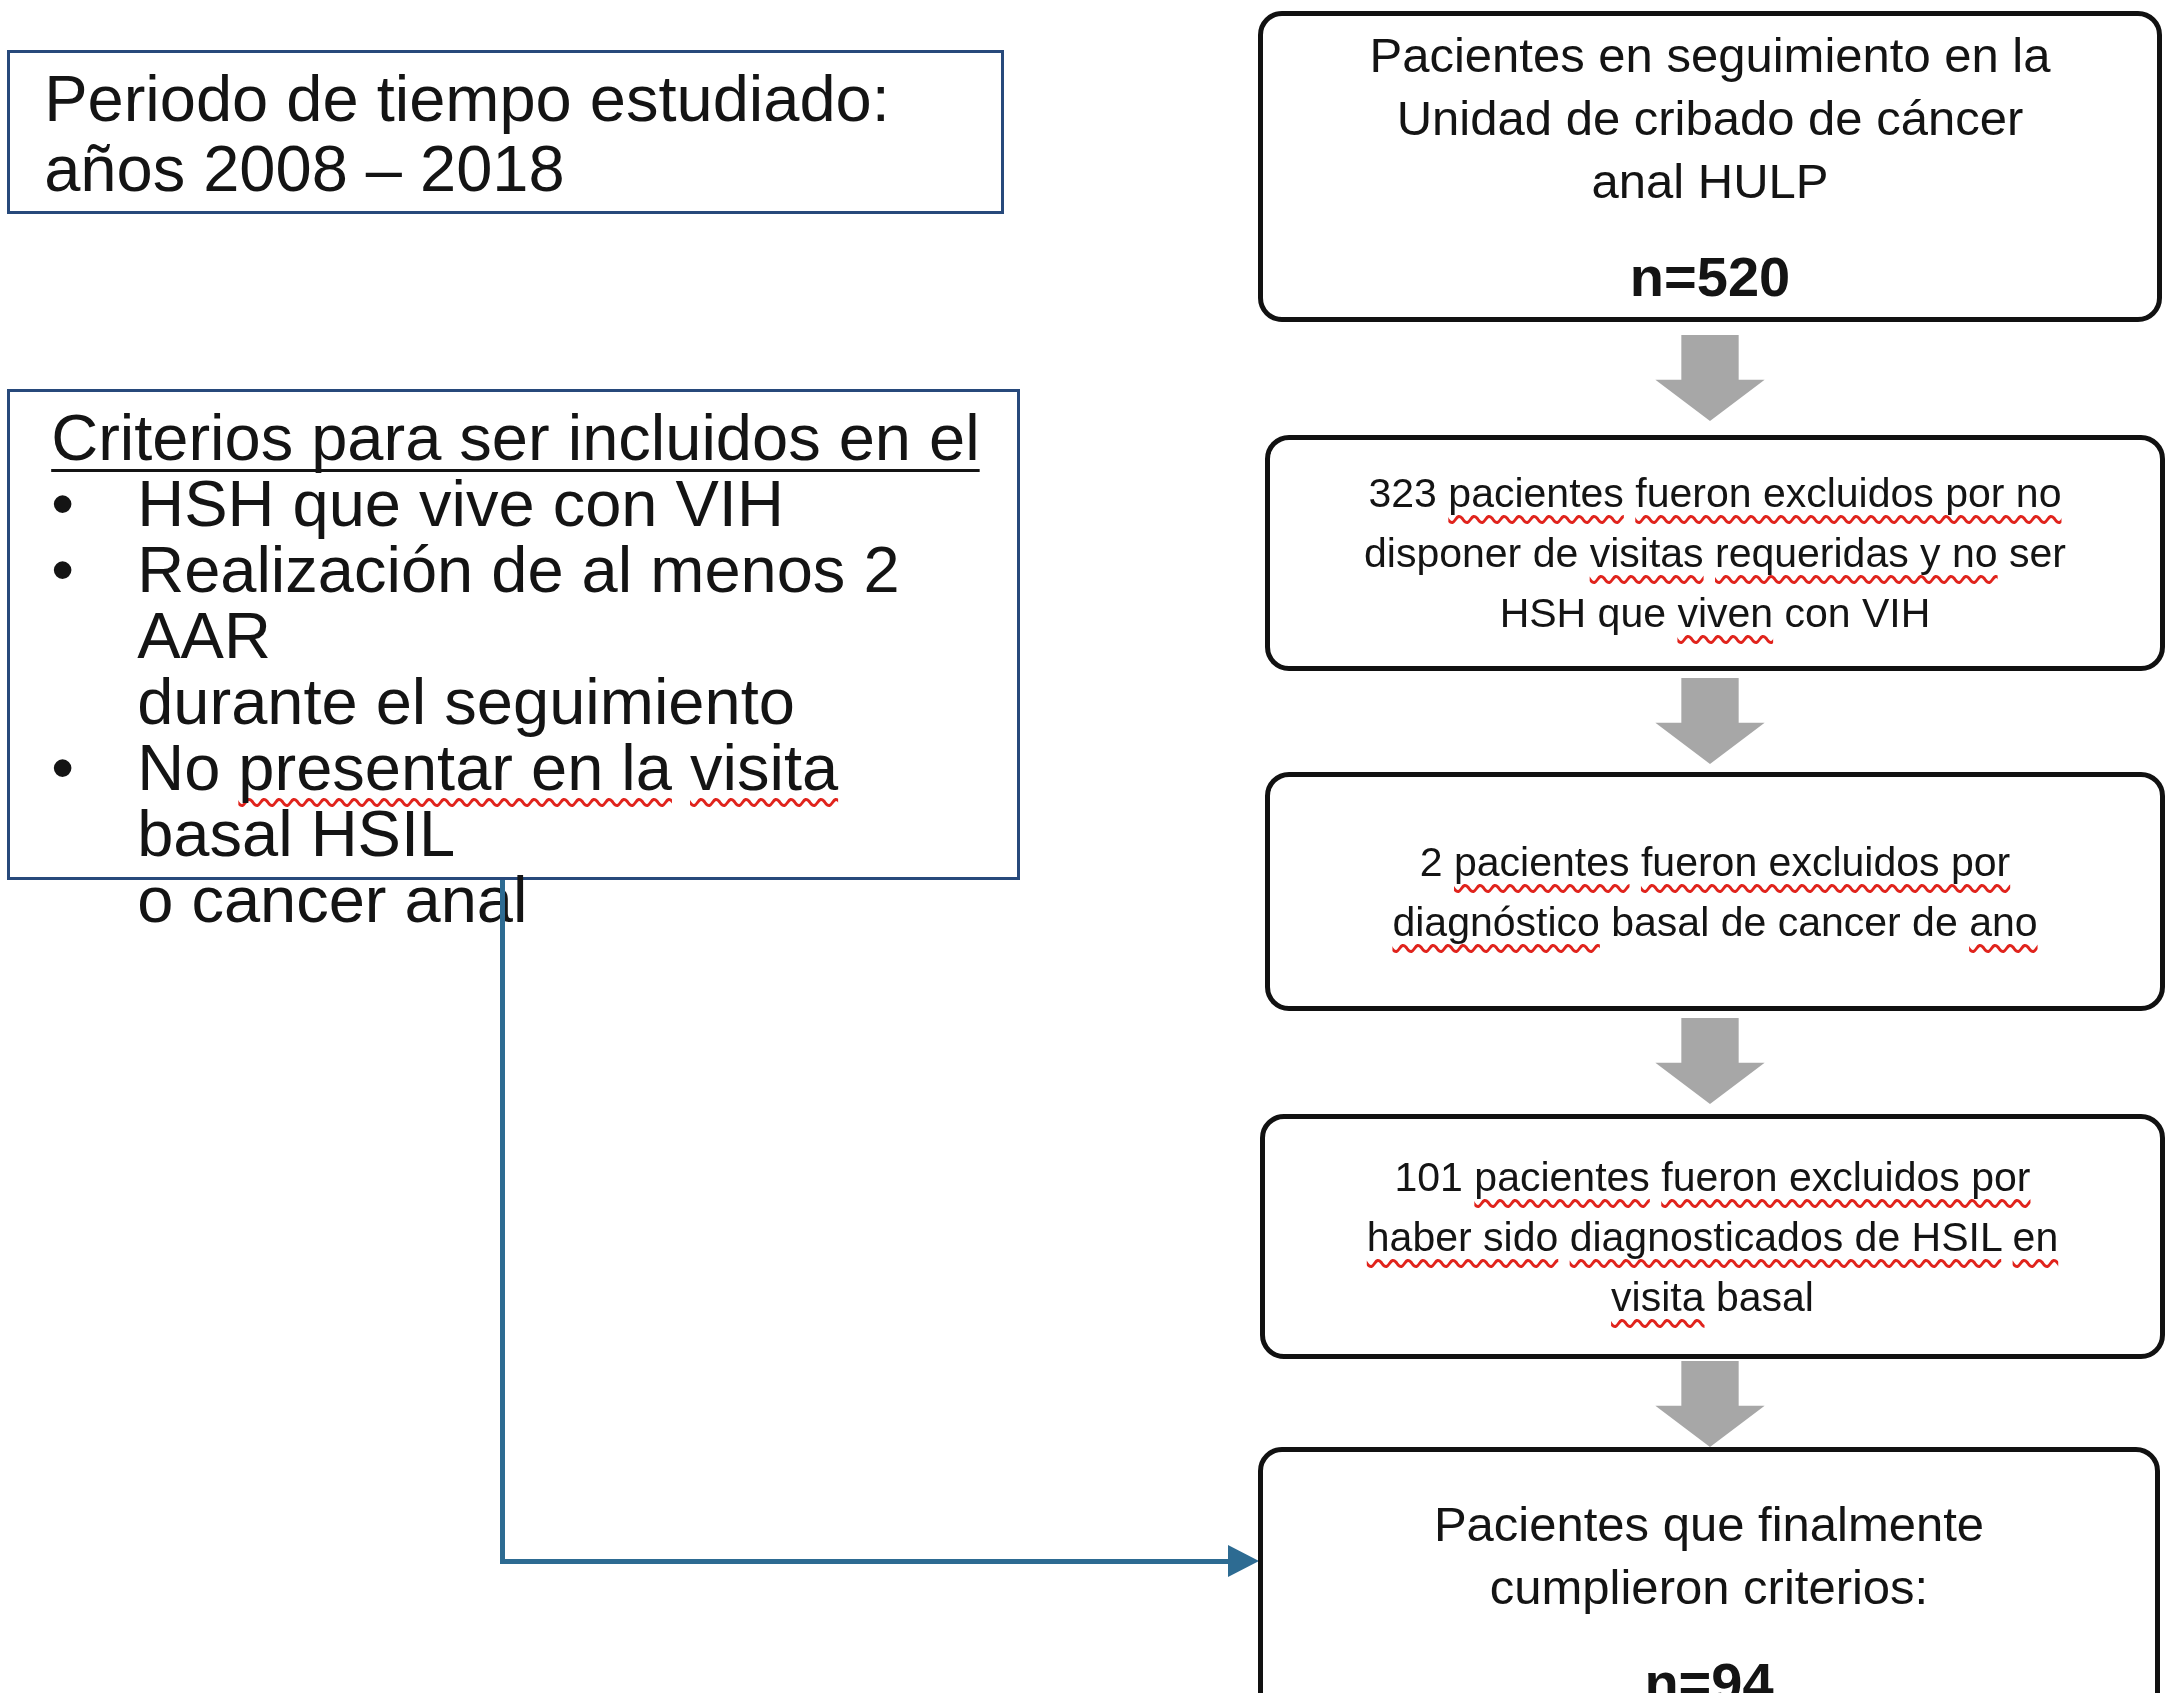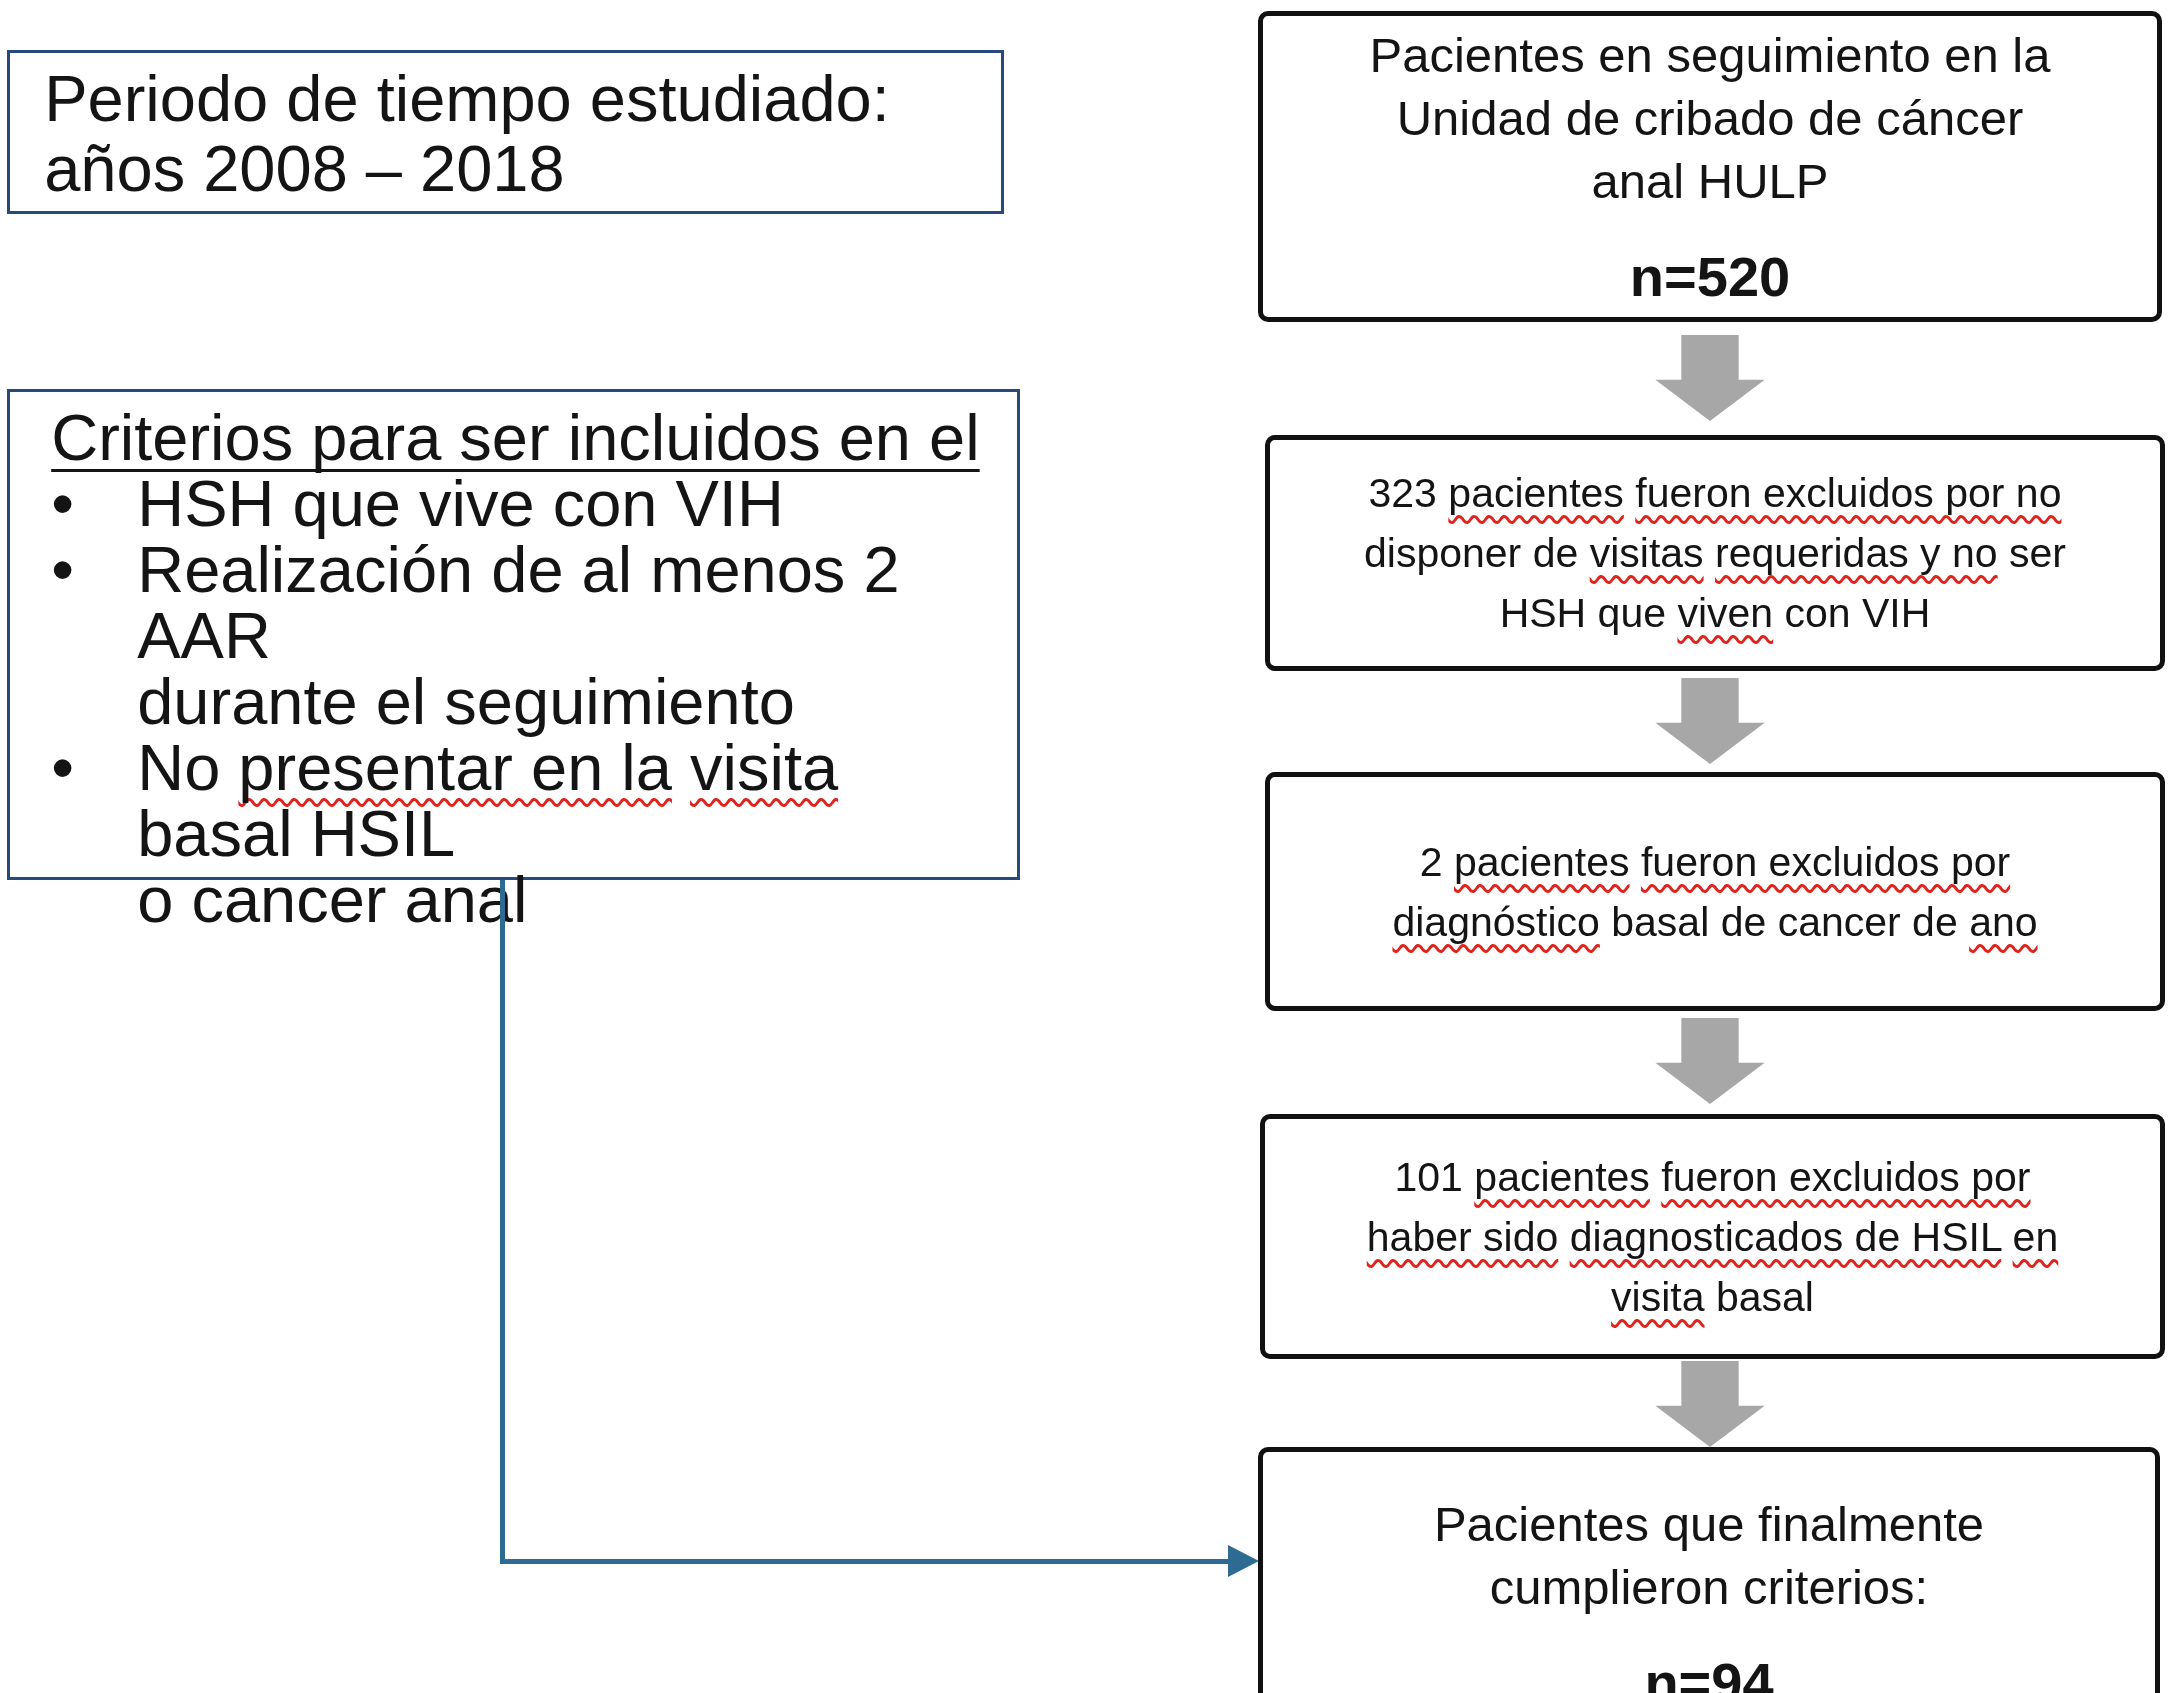--- a/index.html
+++ b/index.html
@@ -28,21 +28,21 @@
     text-underline-offset:9px;
     text-decoration-skip-ink:none;
   }
   .bullet{display:flex;align-items:flex-start;}
   .bullet .marker{width:86px;flex:0 0 86px;}
   .btext{flex:1;}
 
   
   .box-flow{
     position:absolute;box-sizing:border-box;background:#ffffff;
-    border:5.4px solid var(--black);border-radius:10px;
+    border:5.4px solid var(--black);border-radius:24px;
     display:flex;flex-direction:column;align-items:center;justify-content:center;
     text-align:center;font-size:41px;line-height:60px;color:var(--ink);
     padding:5.4px 9px;
   }
   .box-flow.large{font-size:49px;line-height:63px;}
   .count{font-weight:bold;font-size:56px;line-height:63px;margin-top:32px;}
 
   .line{white-space:pre-wrap;}
 
   

